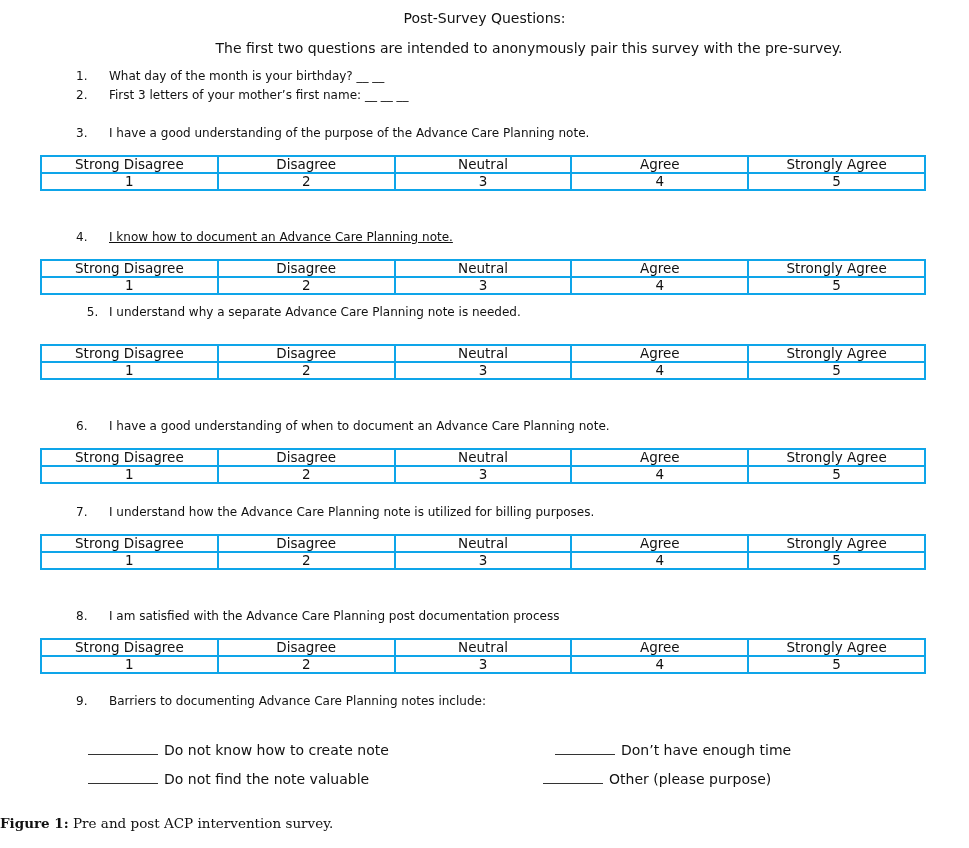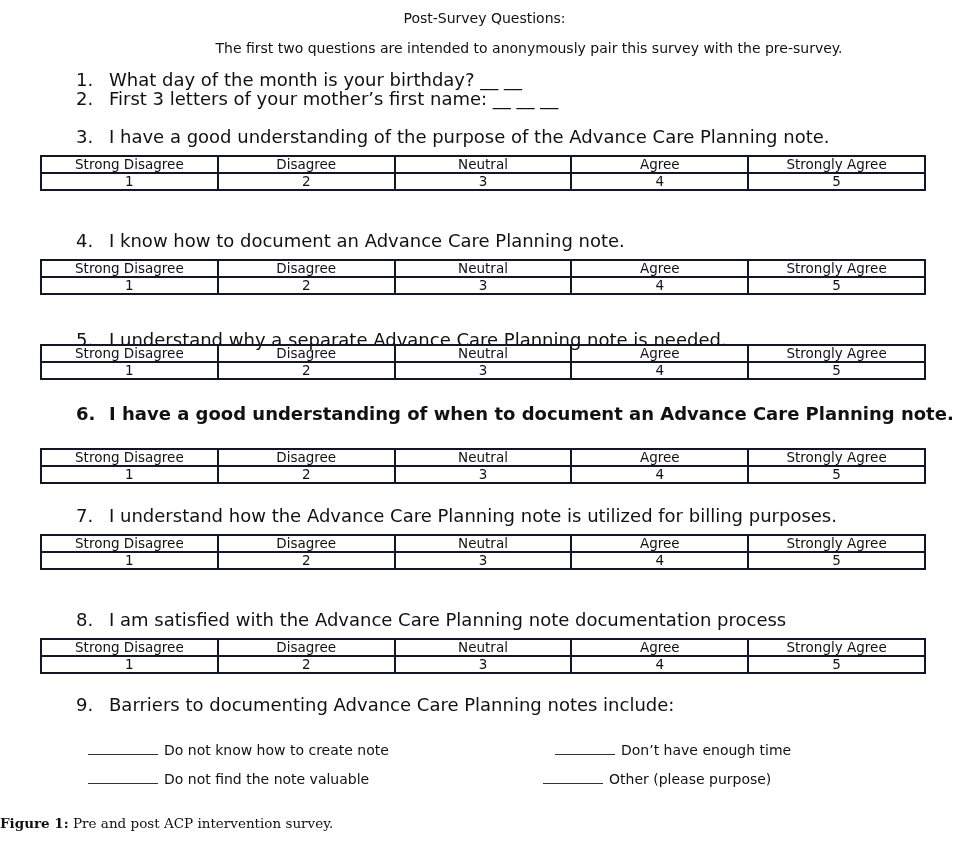--- a/index.html
+++ b/index.html
@@ -1,23 +1,23 @@
 <!DOCTYPE html>
 <html><head>
 <meta charset="utf-8">
 <style>
   html,body{margin:0;padding:0;background:#fff;}
   body{width:969px;height:848px;position:relative;overflow:hidden;font-family:"DejaVu Sans",sans-serif;color:#111;font-size:13.5px;}
   .abs{position:absolute;}
   .title{top:10px;left:0;width:969px;text-align:center;font-size:14px;}
   .intro{top:40px;left:0;width:964px;text-align:center;font-size:14px;margin-left:47px;}
-  .q{left:76px;font-size:18px;white-space:nowrap;}
+  .q{left:76px;font-size:12px;white-space:nowrap;}
   .q .num{display:inline-block;width:33px;}
   table.scale{position:absolute;left:40px;width:886px;border-collapse:collapse;table-layout:fixed;}
-  table.scale td{border:2px solid #0f172a;text-align:center;font-size:13.5px;height:15px;line-height:15px;padding:0;}
+  table.scale td{border:2px solid #0ea5e9;text-align:center;font-size:13.5px;height:15px;line-height:15px;padding:0;}
   .opt{font-size:14px;white-space:nowrap;}
   .blank{display:inline-block;border-bottom:1px solid #333;vertical-align:baseline;height:1px;margin-right:6px;}
   .caption{top:815px;left:0;width:969px;font-family:"DejaVu Serif",serif;font-size:13.5px;}
   .caption b{font-weight:bold;}
 </style>
 </head>
 <body>
 
 <div class="abs title">Post-Survey Questions:</div>
 <div class="abs intro">The first two questions are intended to anonymously pair this survey with the pre-survey.</div>
@@ -44,21 +44,21 @@
   <tr>
     <td>1</td>
     <td>2</td>
     <td>3</td>
     <td>4</td>
     <td>5</td>
   </tr>
 </tbody>
   </table>
 
-<div class="abs q" style="top:230px;">
+<div class="abs q" style="top:230px;text-decoration:underline;">
   <span class="num">4.</span><span>I know how to document an Advance Care Planning note.</span>
 </div>
 <table class="scale" style="top:259px;">
   <tbody>
       <tr>
     <td>Strong Disagree</td>
     <td>Disagree</td>
     <td>Neutral</td>
     <td>Agree</td>
     <td>Strongly Agree</td>
@@ -66,21 +66,21 @@
   <tr>
     <td>1</td>
     <td>2</td>
     <td>3</td>
     <td>4</td>
     <td>5</td>
   </tr>
 </tbody>
   </table>
 
-<div class="abs q" style="top:329px;">
+<div class="abs q" style="top:305px;text-align:center;">
   <span class="num">5.</span><span>I understand why a separate Advance Care Planning note is needed.</span>
 </div>
 <table class="scale" style="top:344px;">
   <tbody>
       <tr>
     <td>Strong Disagree</td>
     <td>Disagree</td>
     <td>Neutral</td>
     <td>Agree</td>
     <td>Strongly Agree</td>
@@ -88,21 +88,21 @@
   <tr>
     <td>1</td>
     <td>2</td>
     <td>3</td>
     <td>4</td>
     <td>5</td>
   </tr>
 </tbody>
   </table>
 
-<div class="abs q" style="top:403px;font-weight:bold;">
+<div class="abs q" style="top:419px;">
   <span class="num">6.</span><span>I have a good understanding of when to document an Advance Care Planning note.</span>
 </div>
 <table class="scale" style="top:448px;">
   <tbody>
       <tr>
     <td>Strong Disagree</td>
     <td>Disagree</td>
     <td>Neutral</td>
     <td>Agree</td>
     <td>Strongly Agree</td>
@@ -133,21 +133,21 @@
     <td>1</td>
     <td>2</td>
     <td>3</td>
     <td>4</td>
     <td>5</td>
   </tr>
 </tbody>
   </table>
 
 <div class="abs q" style="top:609px;">
-  <span class="num">8.</span><span>I am satisfied with the Advance Care Planning note documentation process</span>
+  <span class="num">8.</span><span>I am satisfied with the Advance Care Planning post documentation process</span>
 </div>
 <table class="scale" style="top:638px;">
   <tbody>
       <tr>
     <td>Strong Disagree</td>
     <td>Disagree</td>
     <td>Neutral</td>
     <td>Agree</td>
     <td>Strongly Agree</td>
   </tr>

